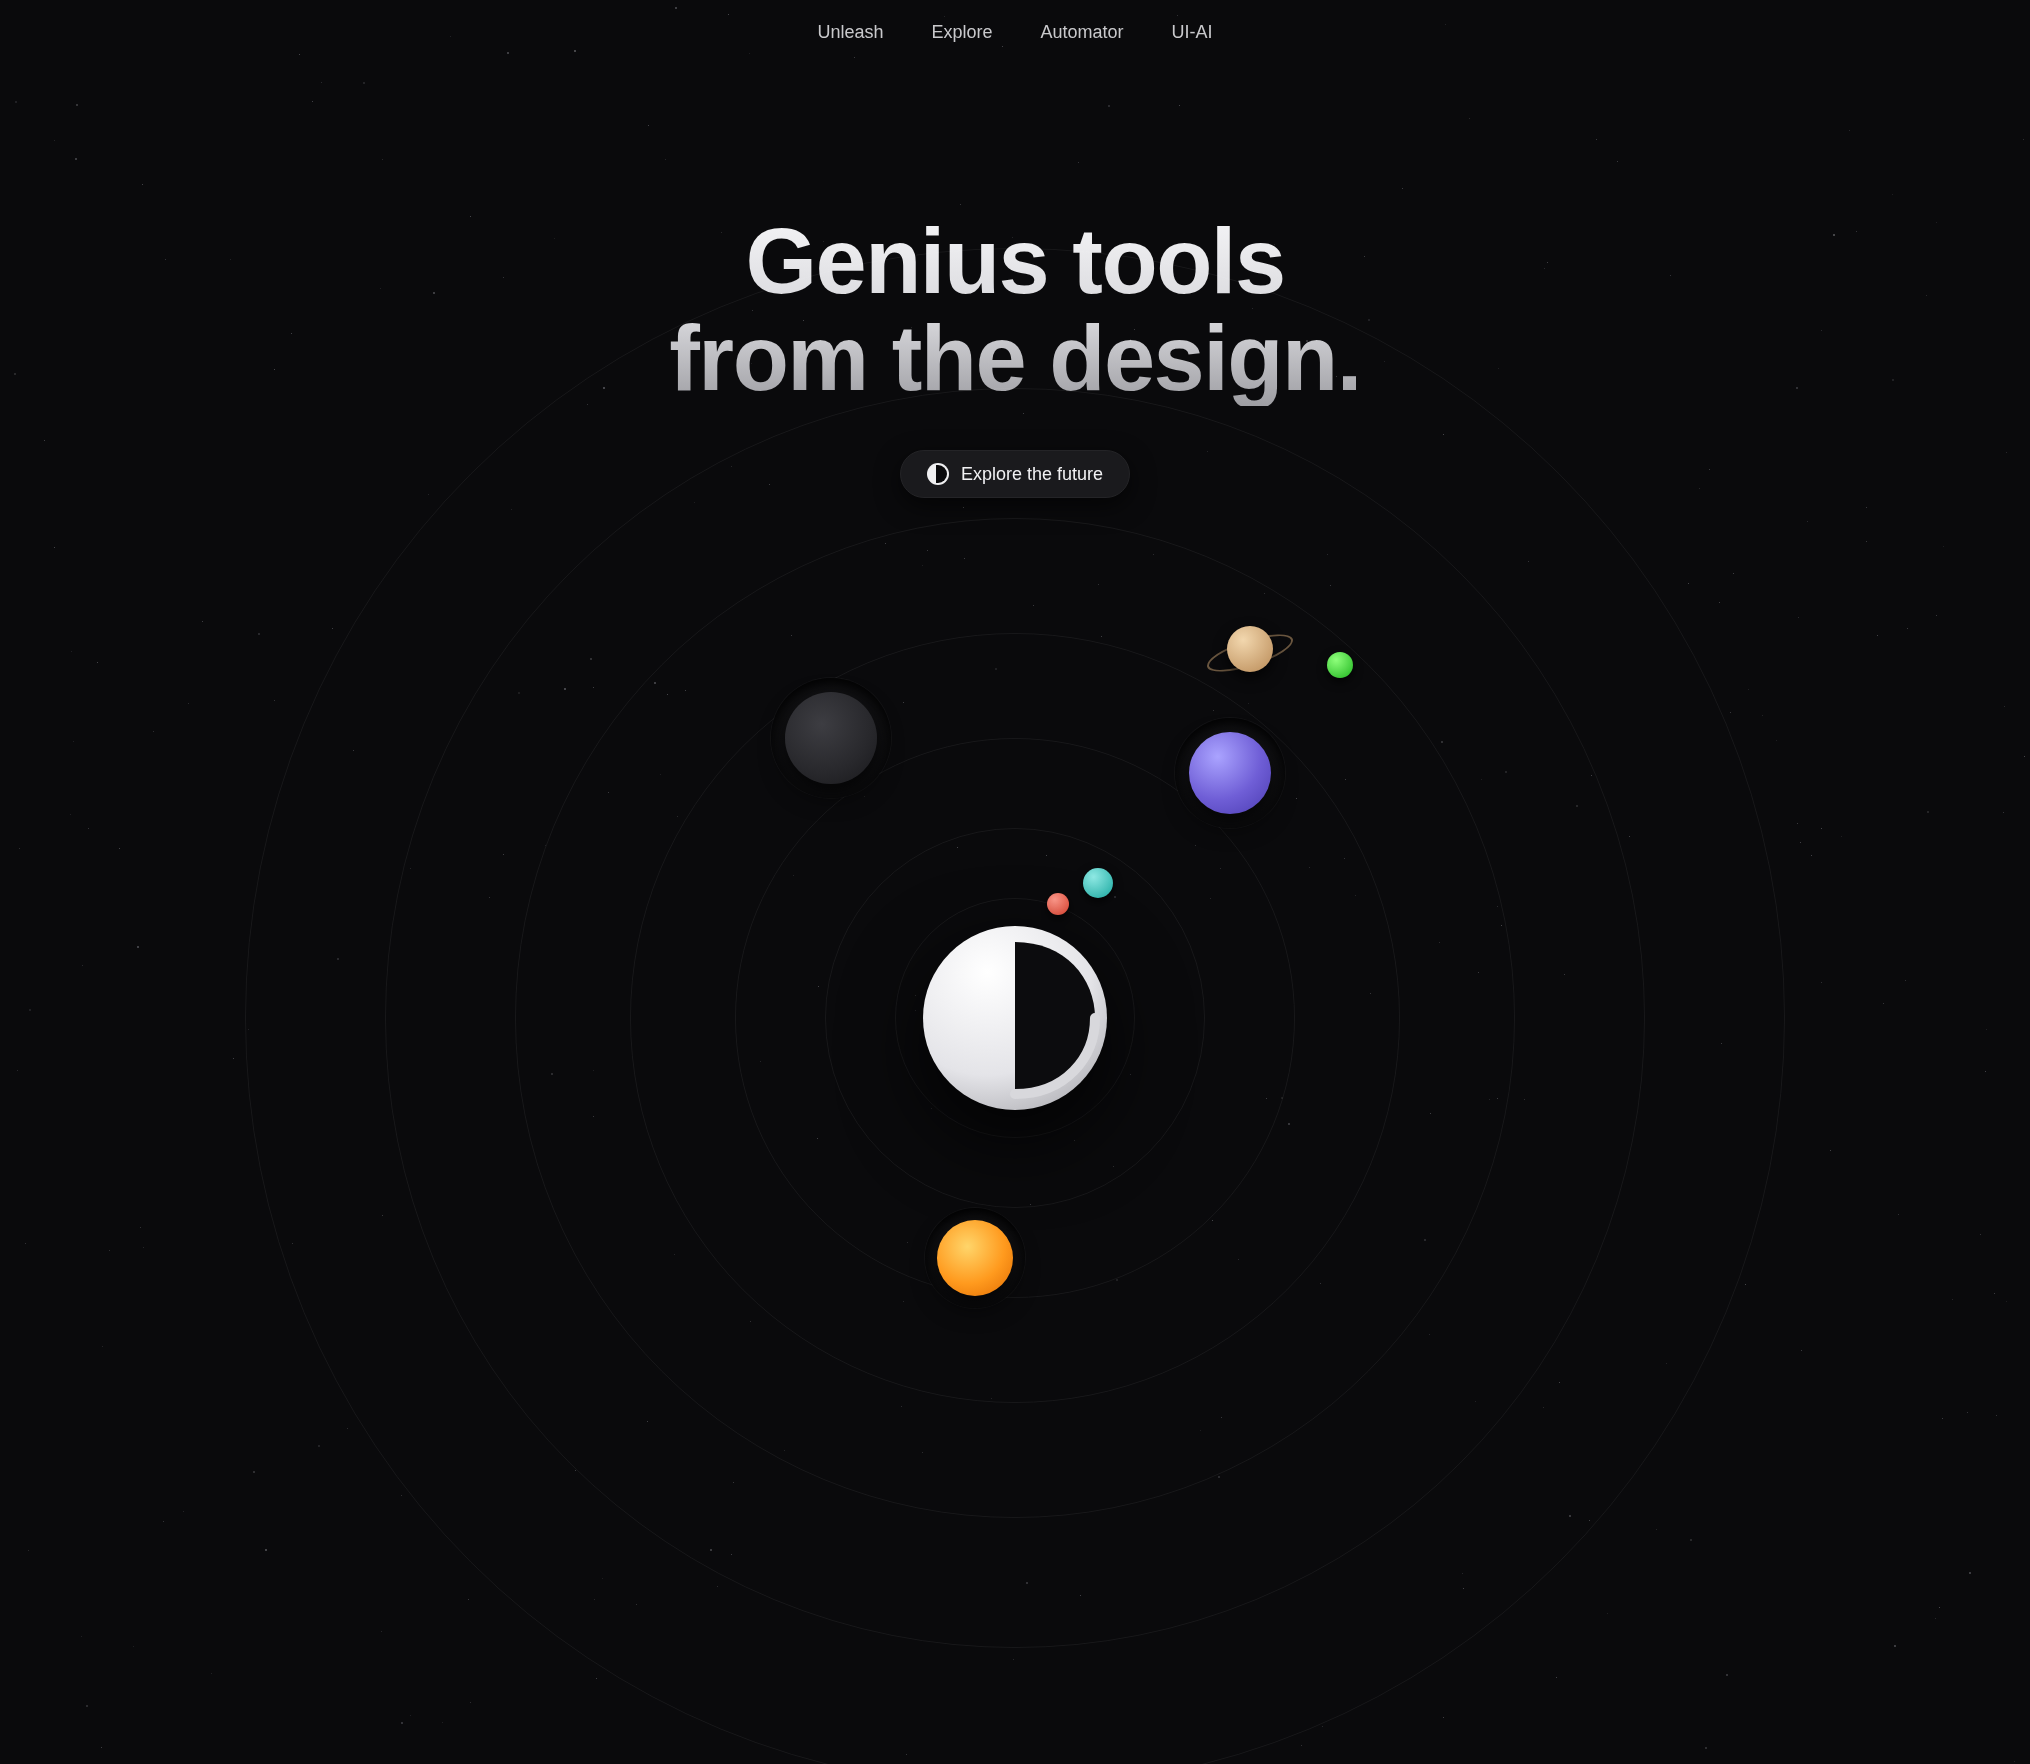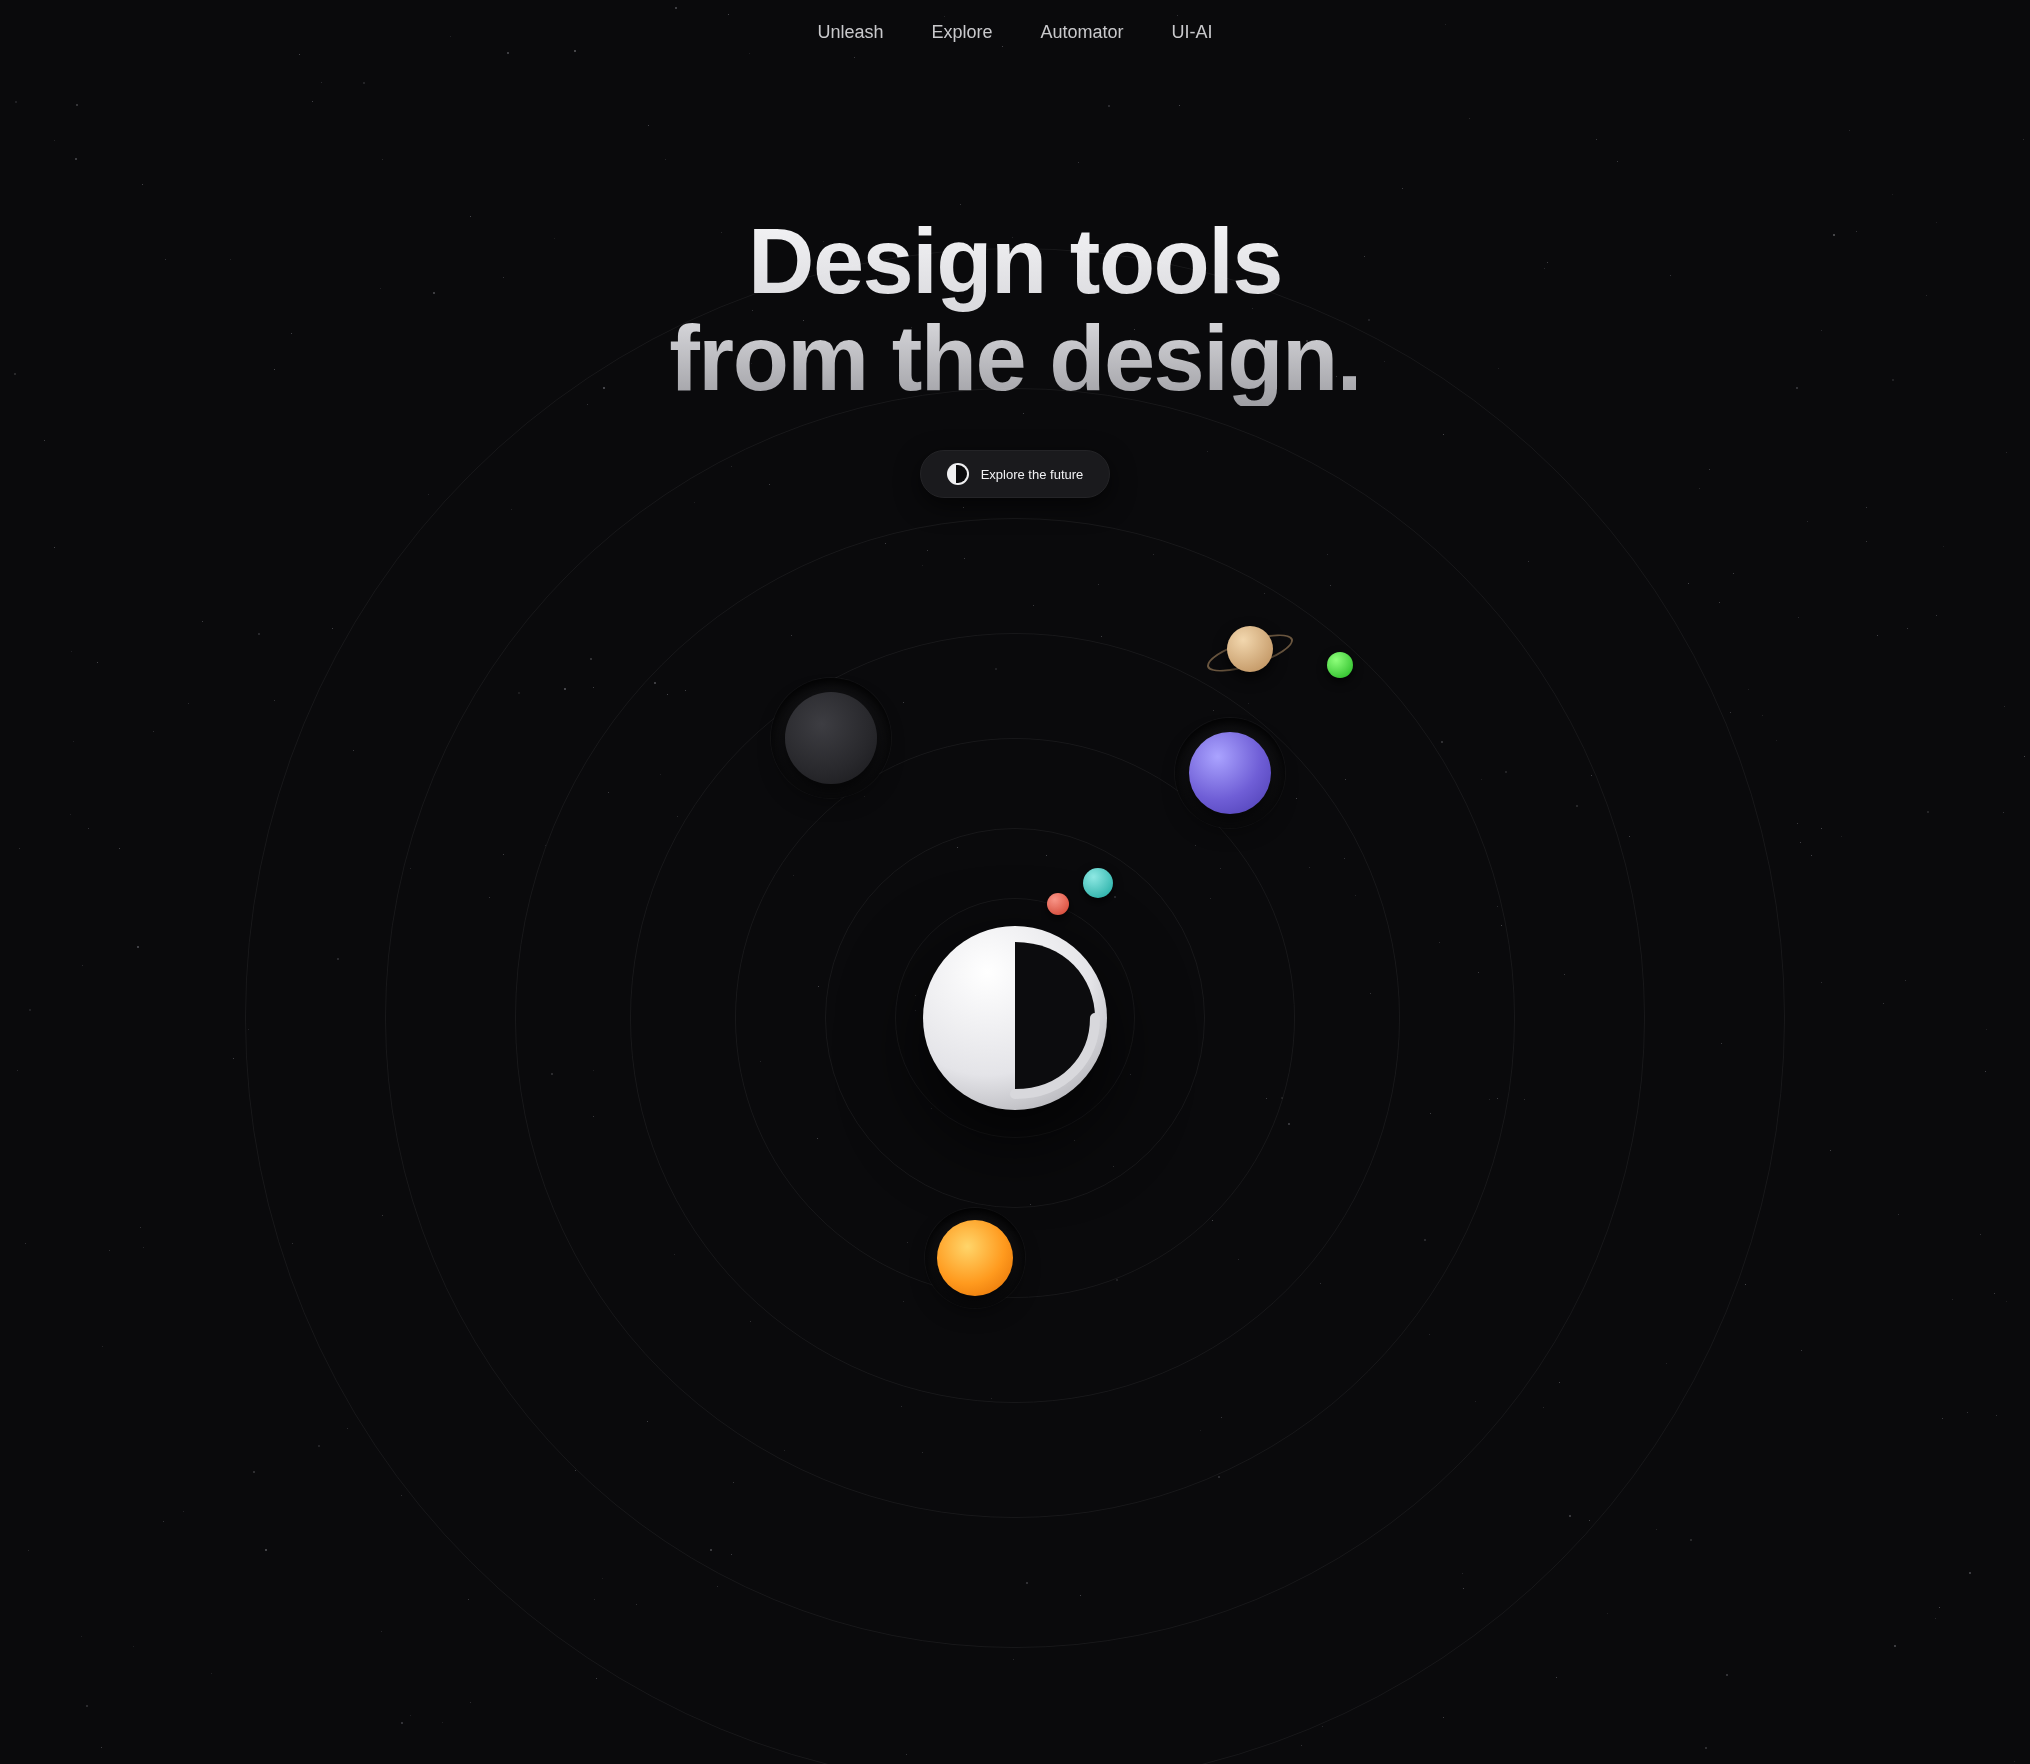--- a/index.html
+++ b/index.html
@@ -96,21 +96,21 @@
     position: absolute;
     right: 2px;
     top: 2px;
     bottom: 2px;
     width: 50%;
     background: #0a0a0c;
     border-radius: 0 999px 999px 0;
   }
   .cta-label {
     color: #f1f1f3;
-    font-size: 13px;
+    font-size: 18px;
     font-weight: 500;
   }
 
   
   .solar {
     position: relative;
     margin-top: 70px;
     width: 1300px;
     height: 900px;
   }
@@ -540,21 +540,21 @@
 
   <nav>
     <a>Unleash</a>
     <a>Explore</a>
     <a>Automator</a>
     <a>UI-AI</a>
   </nav>
 
   <div class="hero">
     <h1>
-      <span>Design tools</span><br>
+      <span>Genius tools</span><br>
       <span>from the design.</span>
     </h1>
 
     <div class="cta">
       <span class="cta-icon"></span>
       <span class="cta-label">Explore the future</span>
     </div>
   </div>
 
   <div class="solar">

